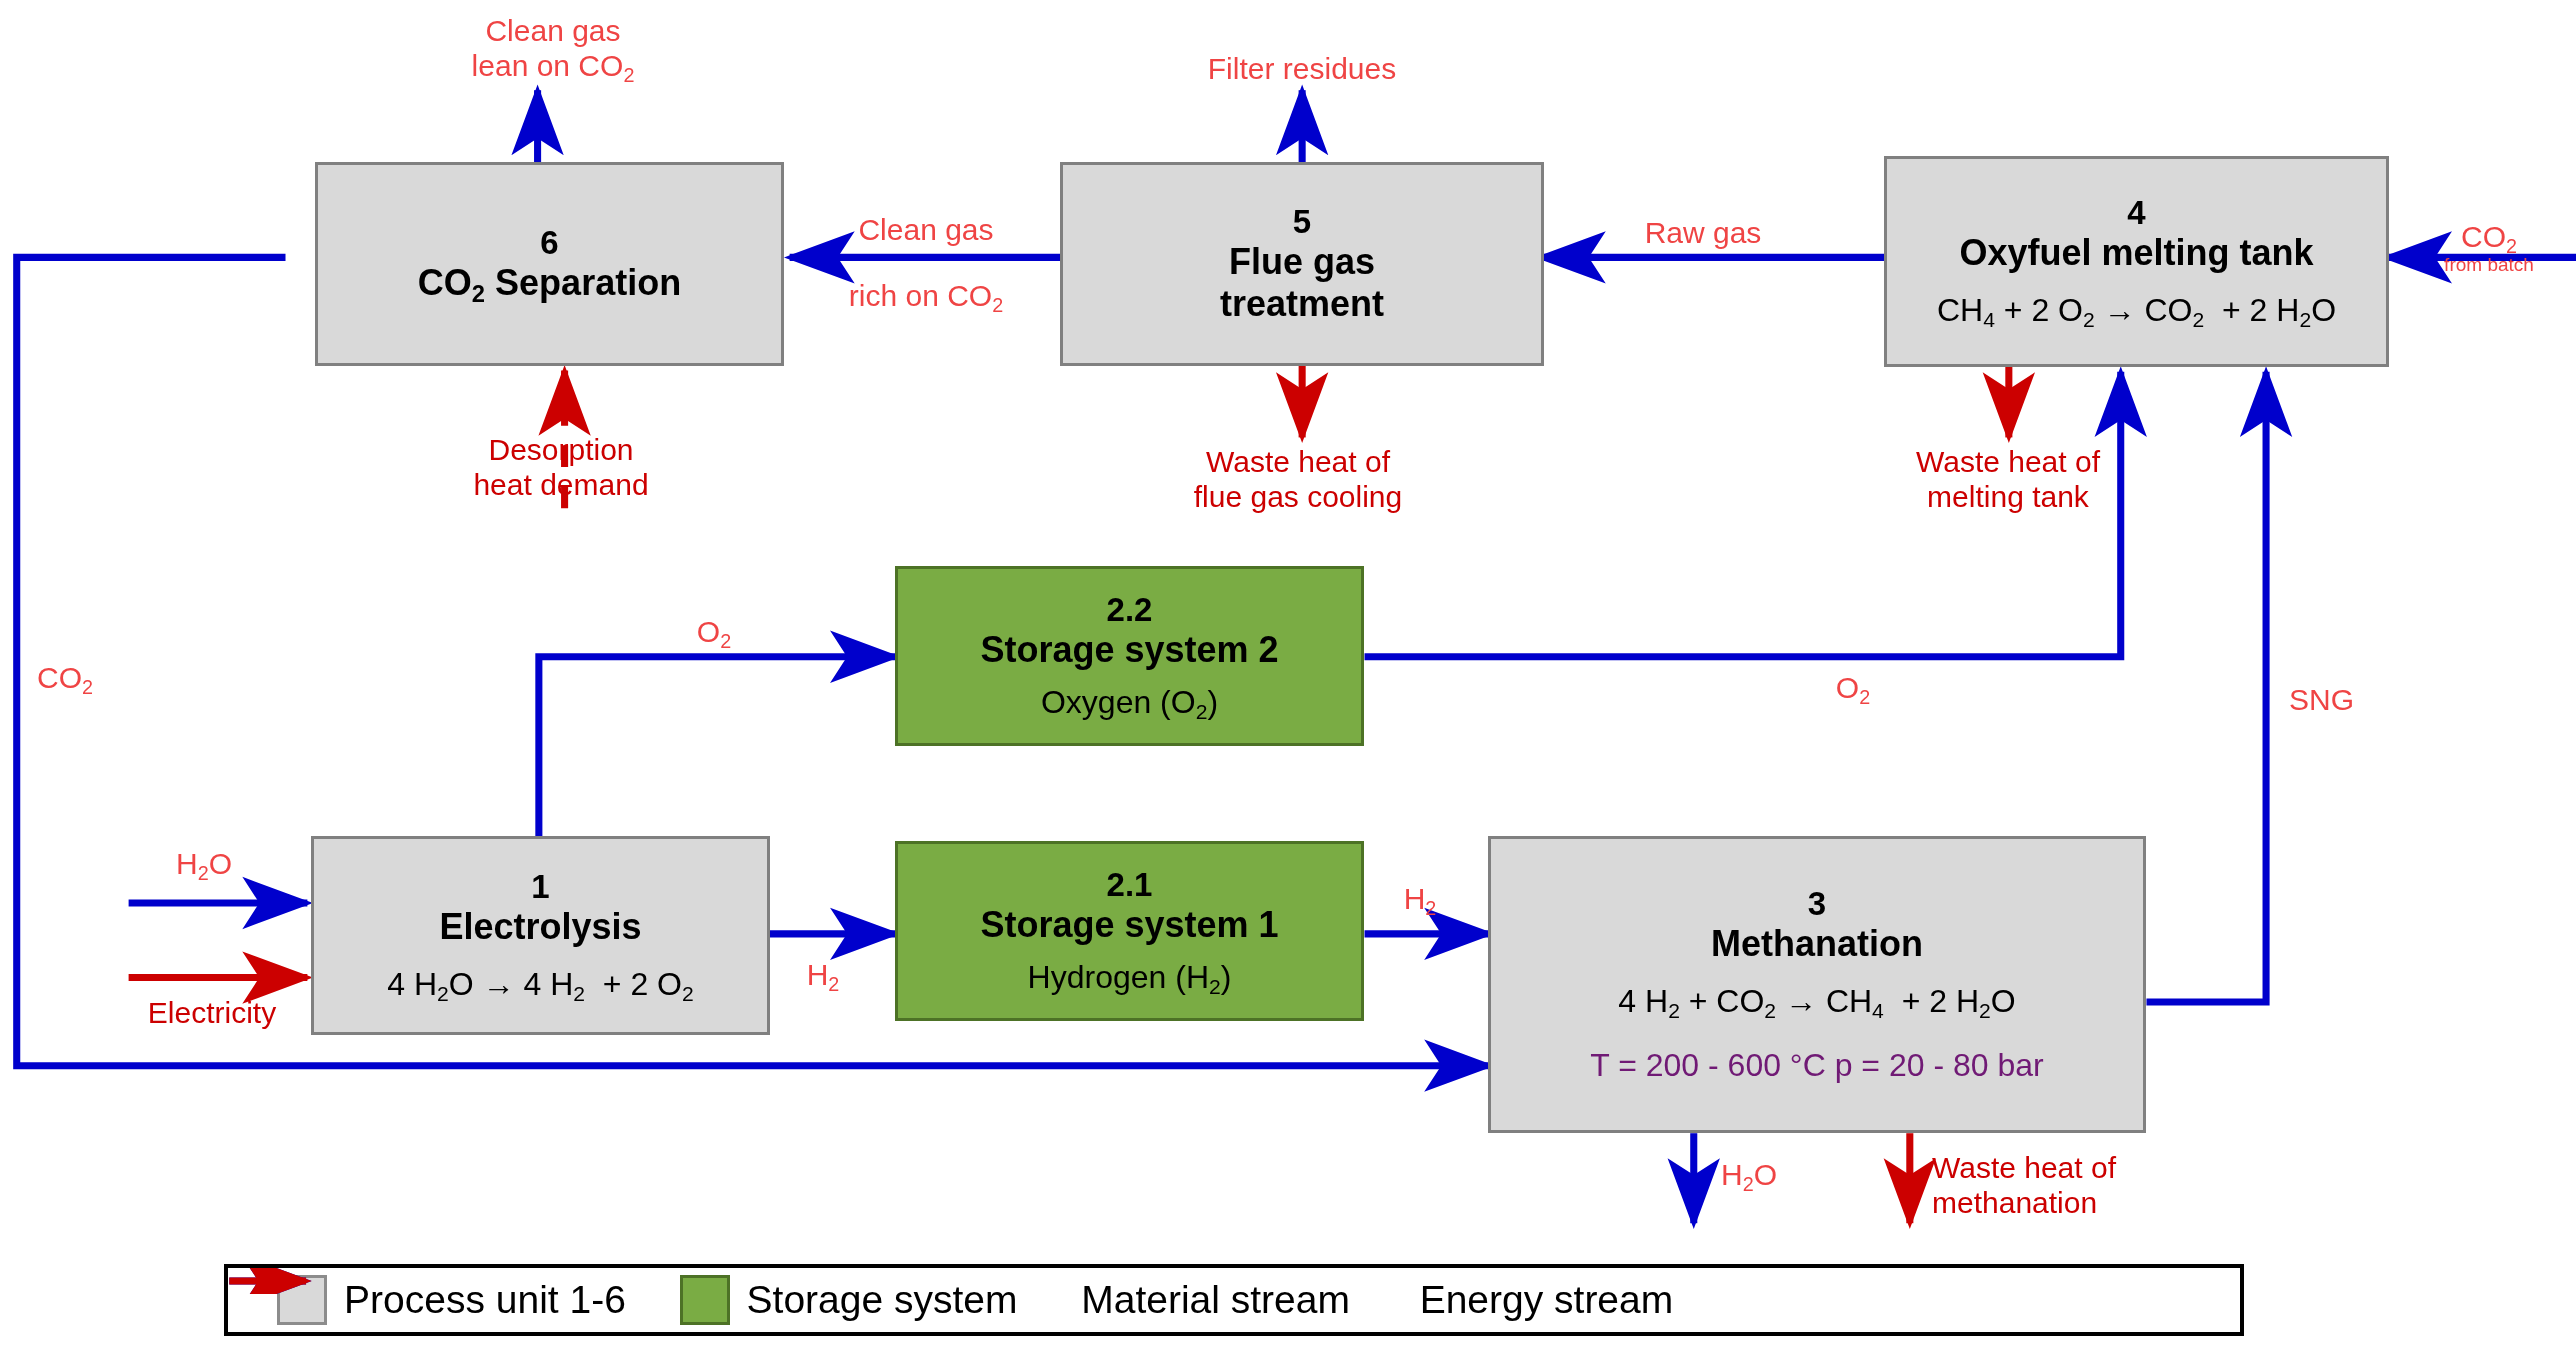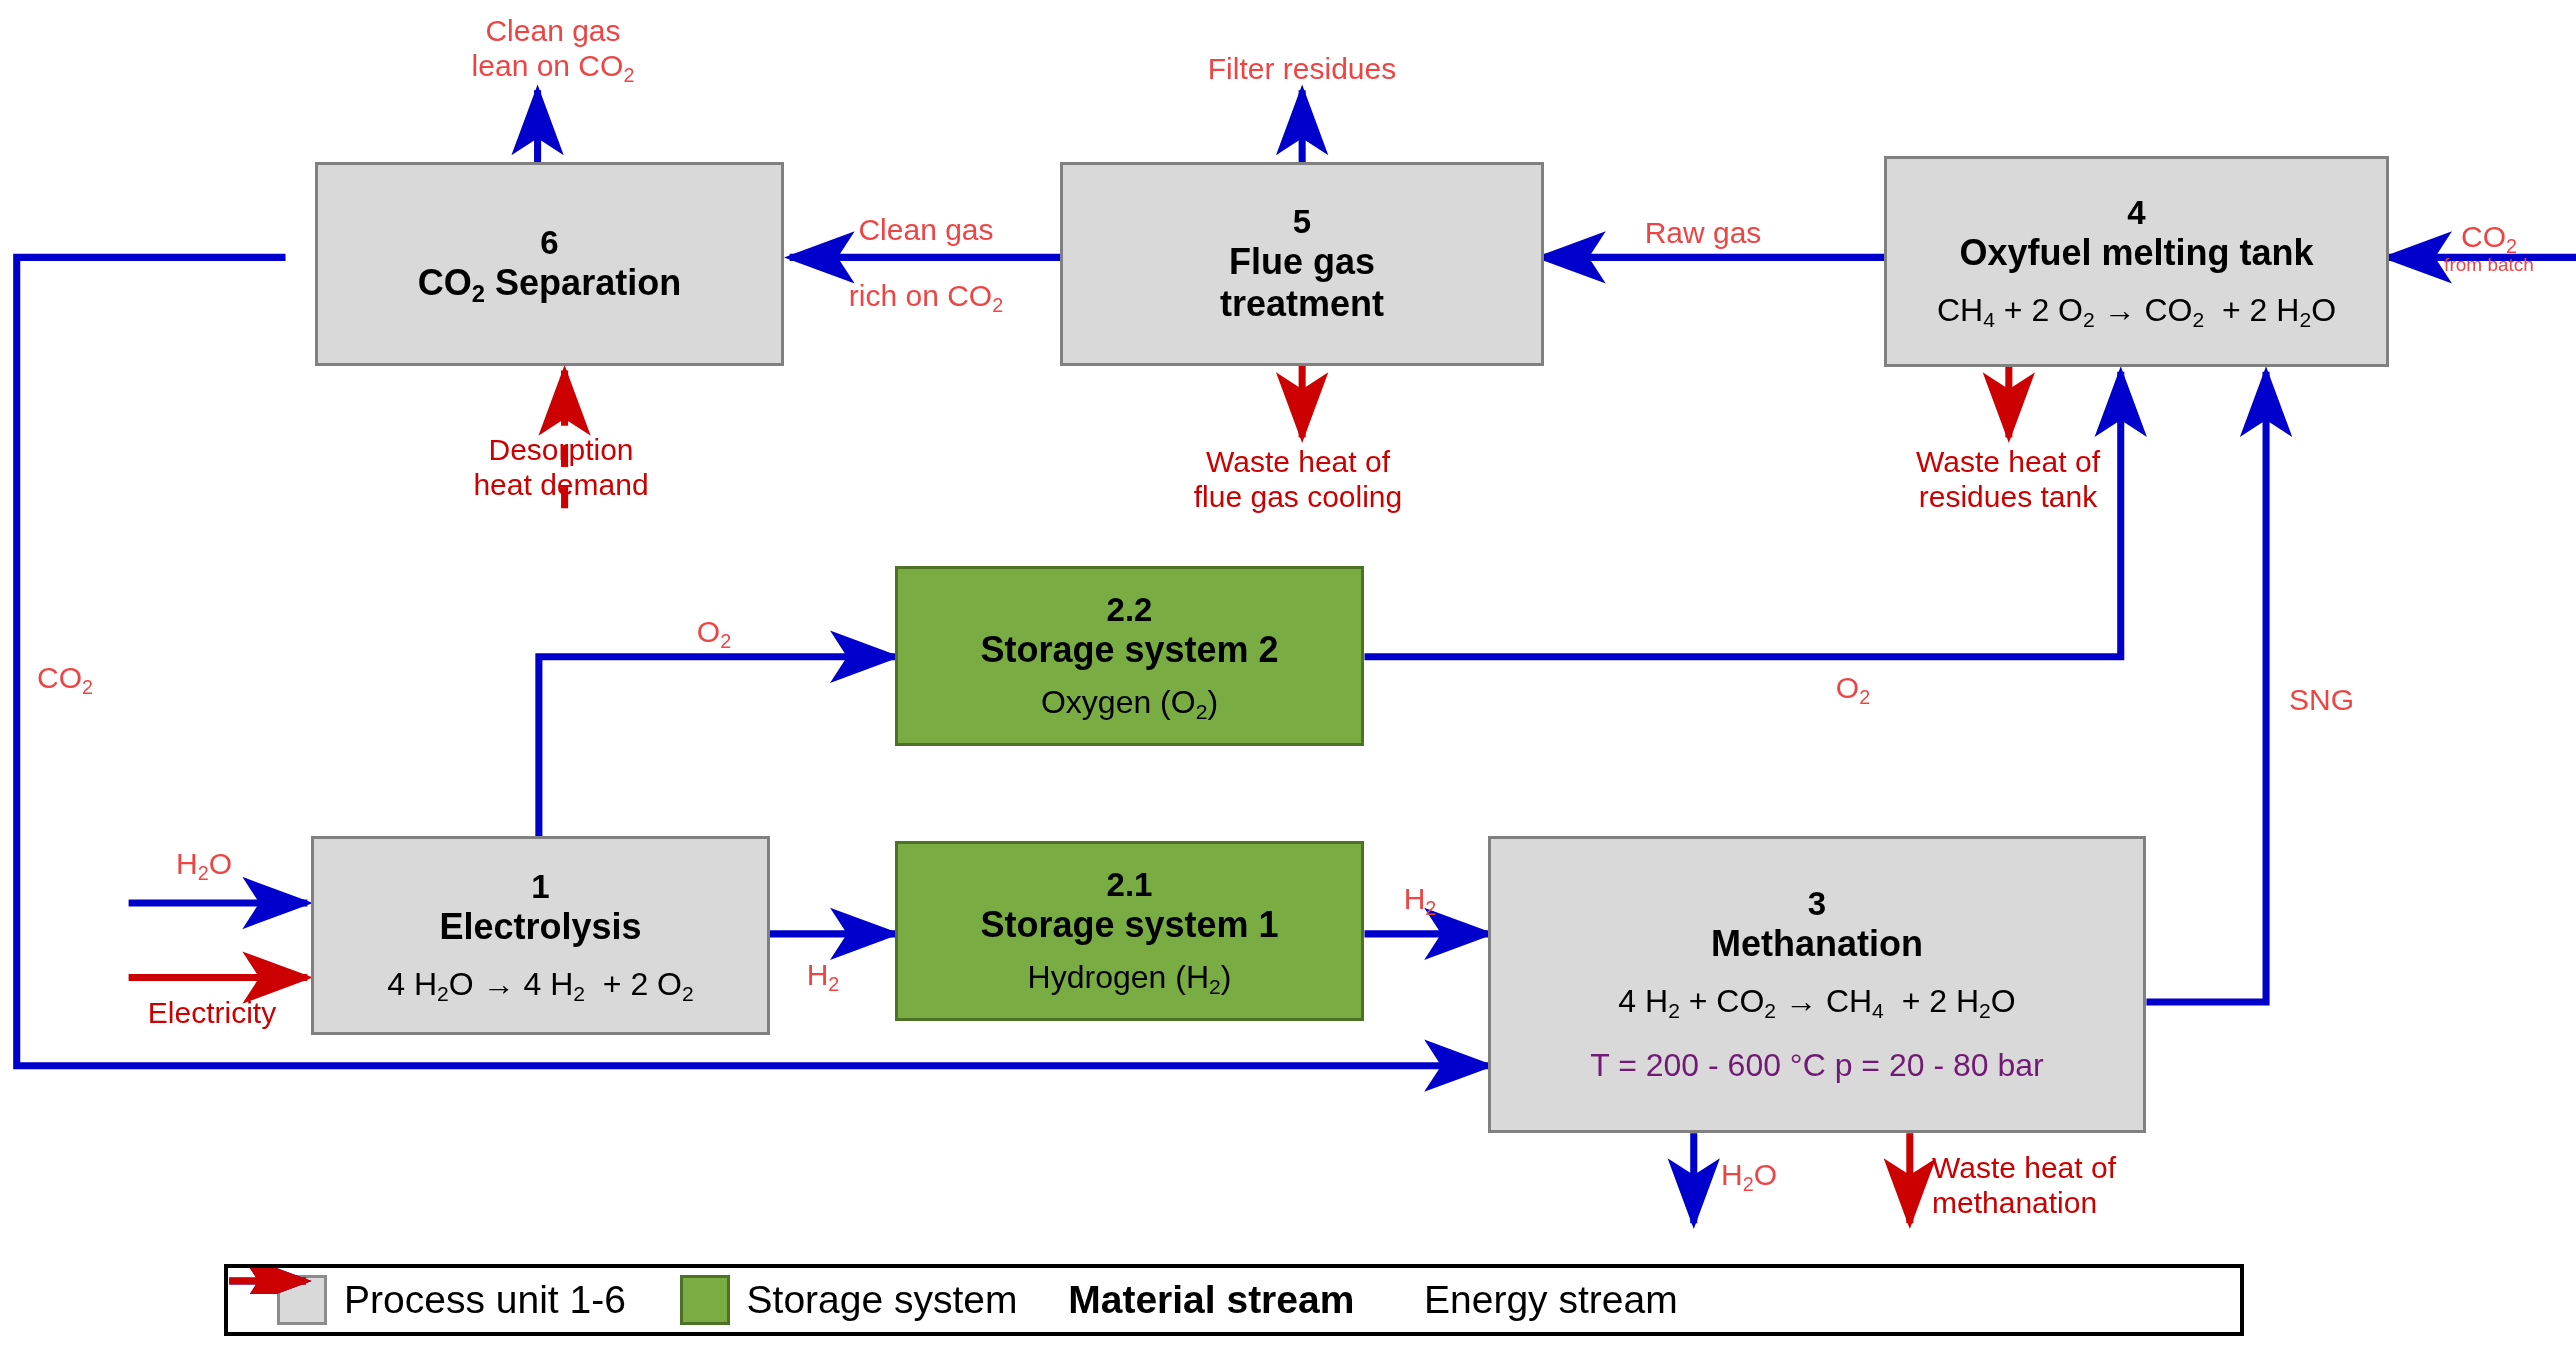--- a/index.html
+++ b/index.html
@@ -155,21 +155,21 @@
     <div>heat demand</div>
   </div>
 
   <div class="lbl red c" style="left:1298px;top:444px;">
     <div>Waste heat of</div>
     <div>flue gas cooling</div>
   </div>
 
   <div class="lbl red c" style="left:2008px;top:444px;">
     <div>Waste heat of</div>
-    <div>residues tank</div>
+    <div>melting tank</div>
   </div>
 
   <div class="lbl blue" style="left:37px;top:660px;">
     <div>CO<sub>2</sub></div>
   </div>
 
   <div class="lbl blue c" style="left:714px;top:614px;">
     <div>O<sub>2</sub></div>
   </div>
 
@@ -211,21 +211,21 @@
     <div class="lg-item" style="margin-left:15.4px;">
       <div class="lg-sw grey"></div>
       <div class="lg-txt">Process unit 1-6</div>
     </div>
 
     <div class="lg-item" style="margin-left:54px;">
       <div class="lg-sw green"></div>
       <div class="lg-txt">Storage system</div>
     </div>
 
-    <div class="lg-item" style="margin-left:43px;font-weight:bold;">
+    <div class="lg-item" style="margin-left:56px;">
       <svg class="lg-ar" viewBox="0 0 150 40">
         <defs>
             <marker id="lab" markerWidth="12" markerHeight="12" refX="9.2" refY="4" orient="auto" markerUnits="strokeWidth">
           <path d="M0,0.3 L10,4 L0,7.7 L2.4,4 Z" fill="#0000cc"></path>
             </marker>
           </defs>
         <path d="M2,20 L122,20" stroke="#0000cc" stroke-width="11" fill="none" marker-end="url(#lab)"></path>
       </svg>
       <div class="lg-txt" style="margin-left:7.7px;">Material stream</div>
     </div>

